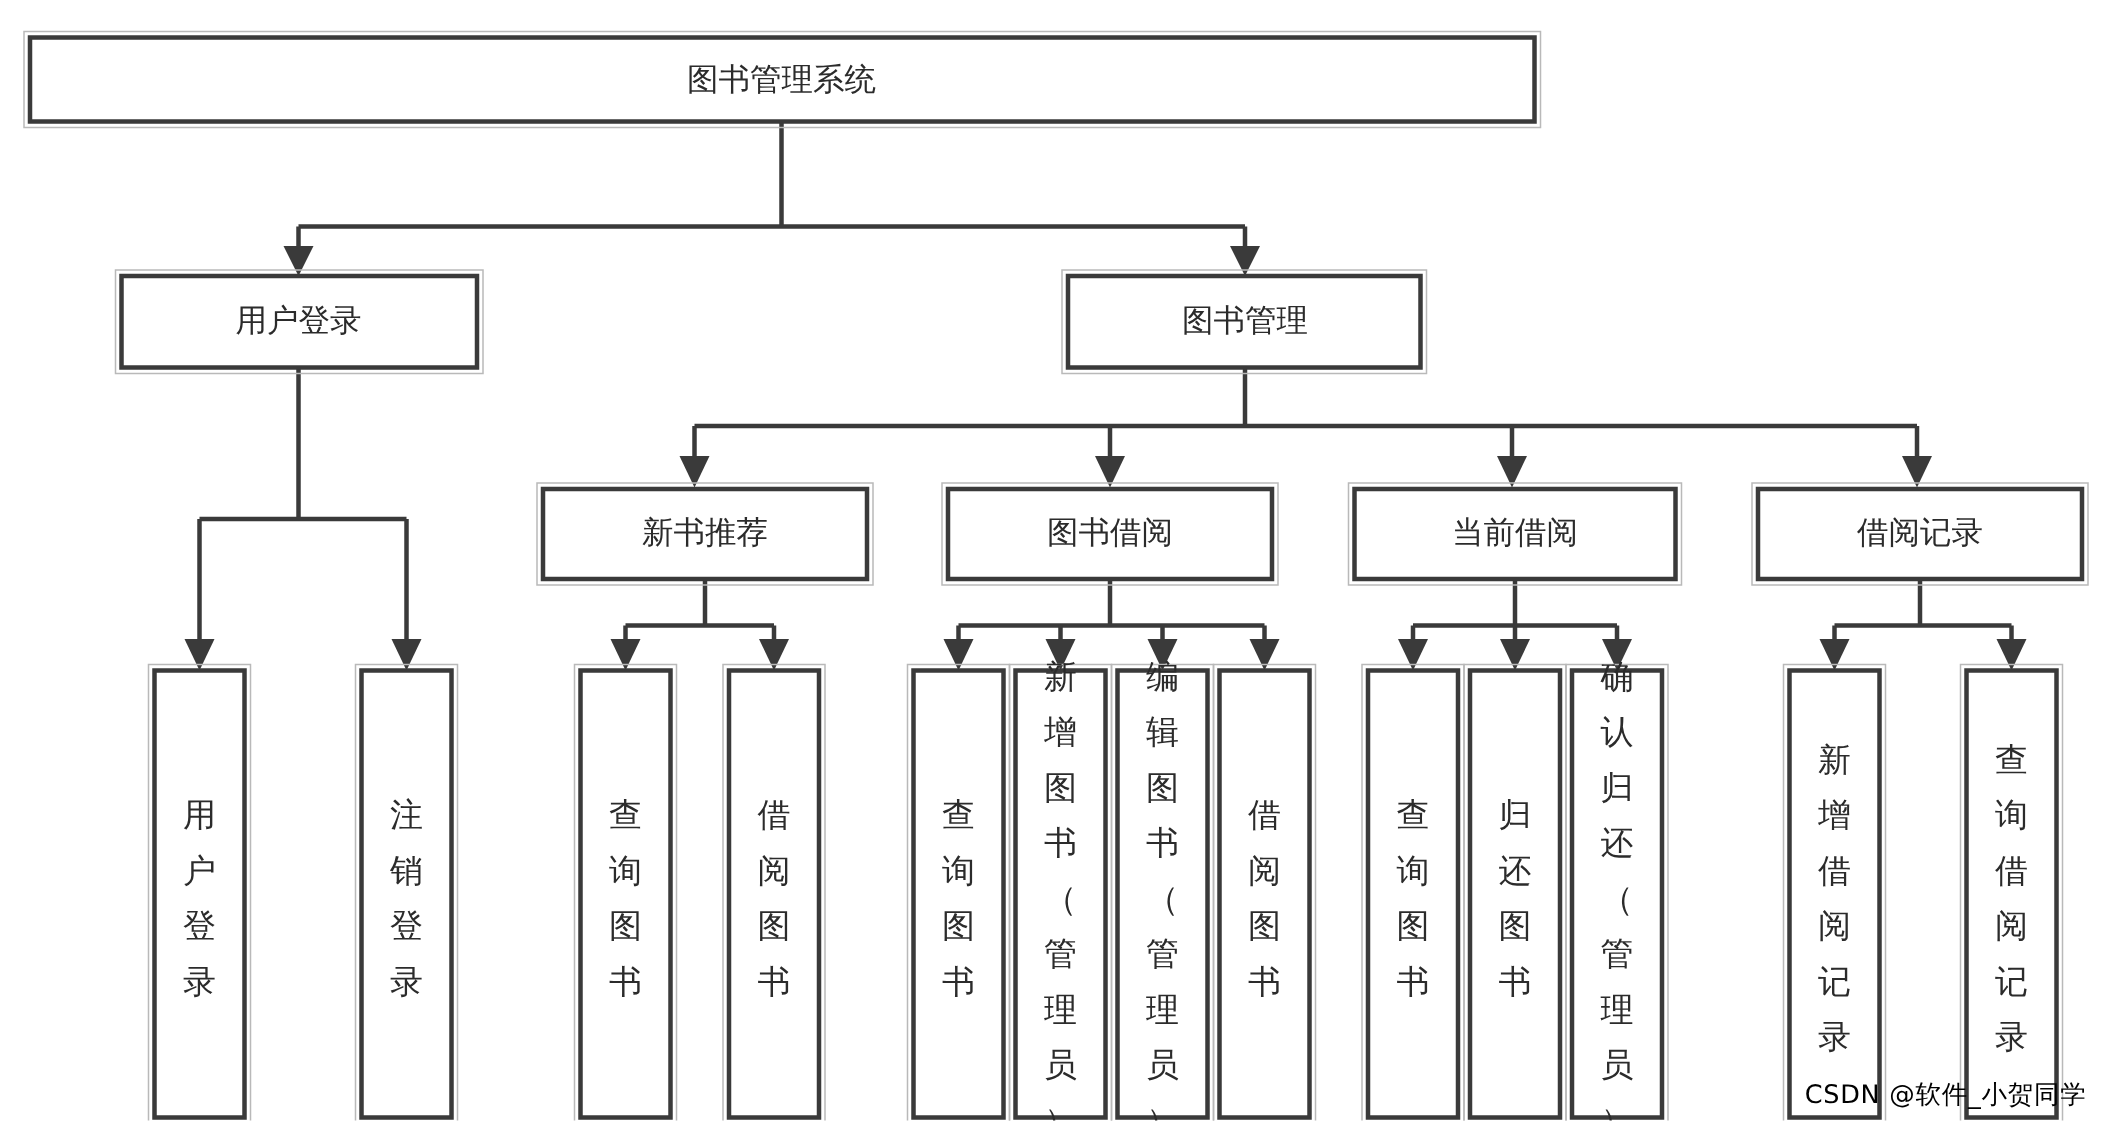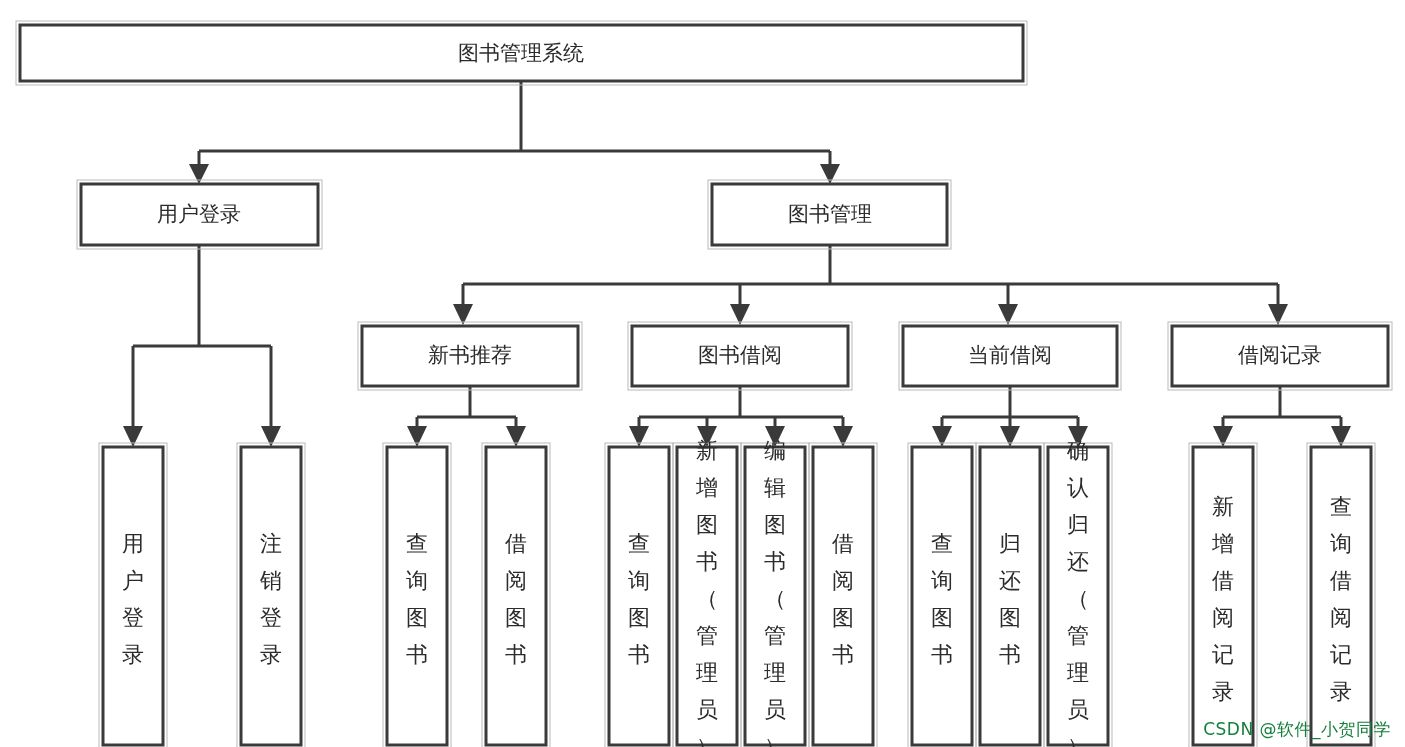--- a/index.html
+++ b/index.html
@@ -58,21 +58,21 @@
     font-size: 22px;
     fill: #2b2b2b;
     text-anchor: middle;
   }
   .watermark {
     position: absolute;
     right: 14px;
     bottom: 6px;
     font-family: "DejaVu Sans", "Liberation Sans", sans-serif;
     font-size: 17px;
-    color: #15803d;
+    color: #000000;
     letter-spacing: 0.5px;
     white-space: nowrap;
     user-select: none;
   }
 </style>
 </head>
 <body>
 
 <div id="diagram-root">
 <svg class="diagram" viewBox="0 0 1405 747" xmlns="http://www.w3.org/2000/svg">

